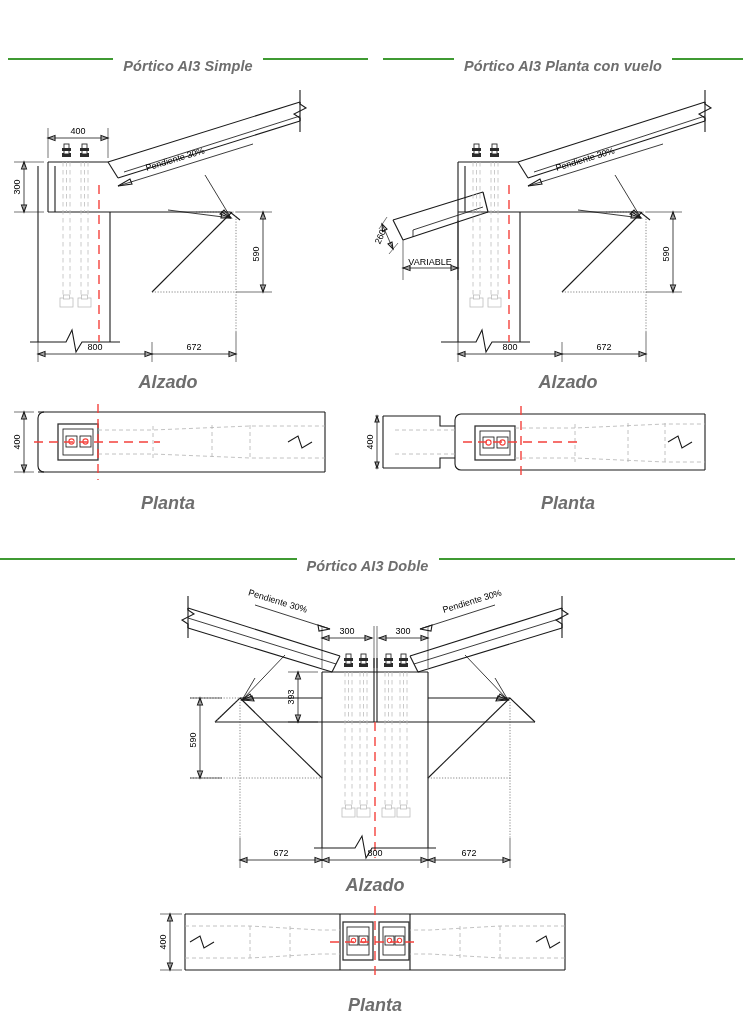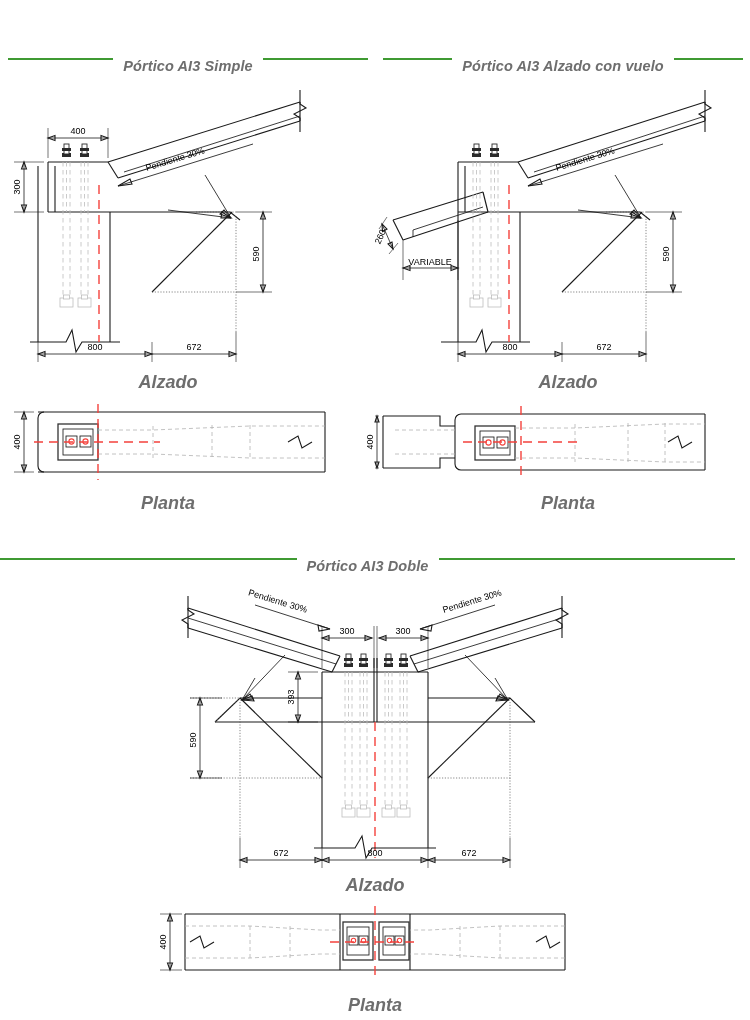--- a/index.html
+++ b/index.html
@@ -66,21 +66,21 @@
 <body>
 
 <div class="section-title" style="left:8px; top:58px; width:360px;">
   <span class="rule"></span>
   <span class="label">Pórtico AI3 Simple</span>
   <span class="rule"></span>
 </div>
 
 <div class="section-title" style="left:383px; top:58px; width:360px;">
   <span class="rule"></span>
-  <span class="label">Pórtico AI3 Alzado con vuelo</span>
+  <span class="label">Pórtico AI3 Planta con vuelo</span>
   <span class="rule"></span>
 </div>
 
 <div class="section-title" style="left:0; top:558px; width:735px;">
   <span class="rule"></span>
   <span class="label">Pórtico AI3 Doble</span>
   <span class="rule"></span>
 </div>
 
 <svg style="left:0px; top:80px;" width="375" height="290" viewBox="0 0 375 290">

